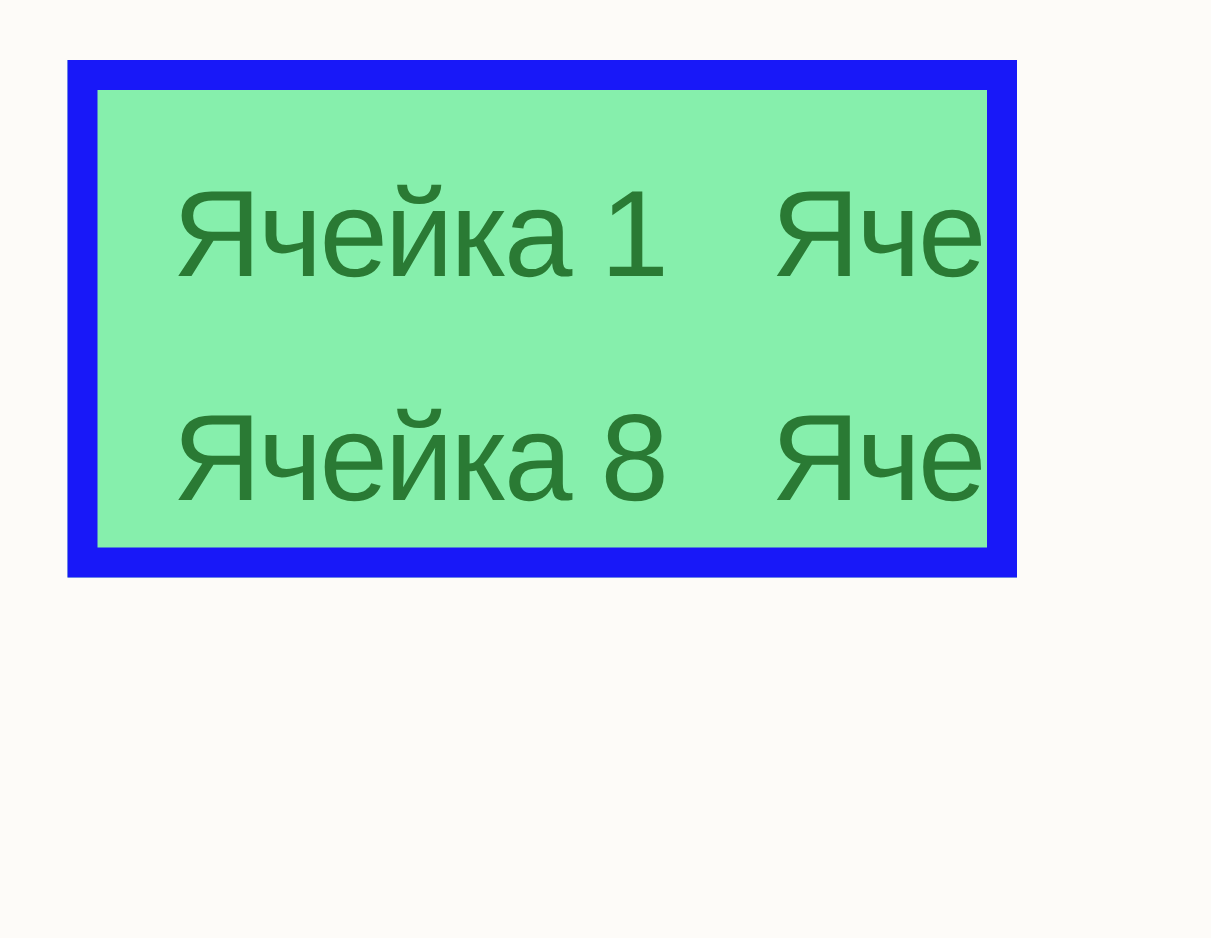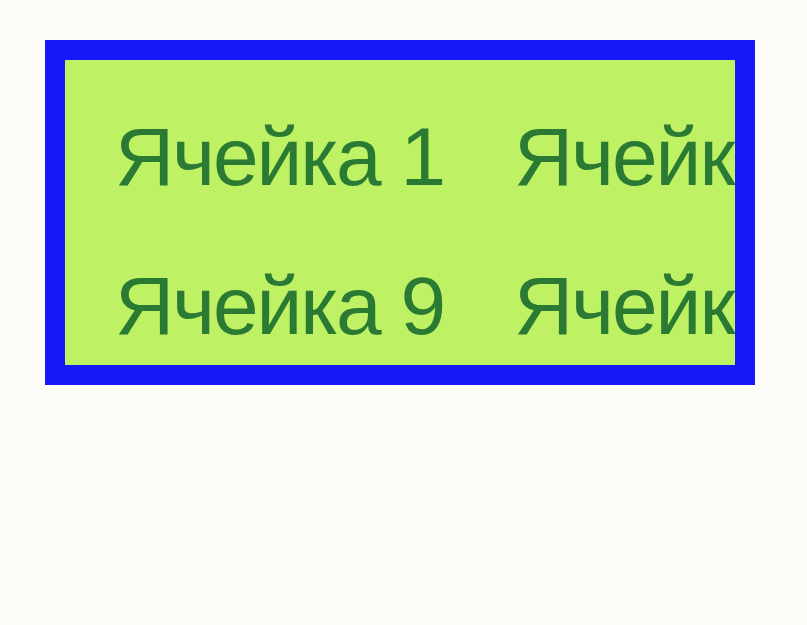--- a/index.html
+++ b/index.html
@@ -11,22 +11,22 @@
       background: #fdfbf8;
       width: 807px;
       height: 625px;
       padding: 40px 0 0 45px;
       font-family: Arial, Helvetica, sans-serif;
       image-rendering: pixelated;
       -webkit-font-smoothing: none;
     }
     .table-wrapper {
       border: 20px solid #1818f8;
-      background: #bef264;
-      width: 710px;
+      background: #86efac;
+      width: 633px;
       overflow: hidden;
     }
     table {
       border-collapse: collapse;
       width: 100%;
     }
     td {
       font-size: 82px;
       color: #2a7a34;
       padding: 50px 20px 45px 50px;
@@ -46,18 +46,18 @@
 <body>
 
 <div class="table-wrapper">
   <table>
     <tbody>
         <tr>
       <td class="col1">Ячейка 1</td>
       <td>Ячейка 2</td>
     </tr>
     <tr>
-      <td class="col1">Ячейка 9</td>
+      <td class="col1">Ячейка 8</td>
       <td>Ячейка 4</td>
     </tr>
   </tbody>
     </table>
 </div>
 
 </body></html>

